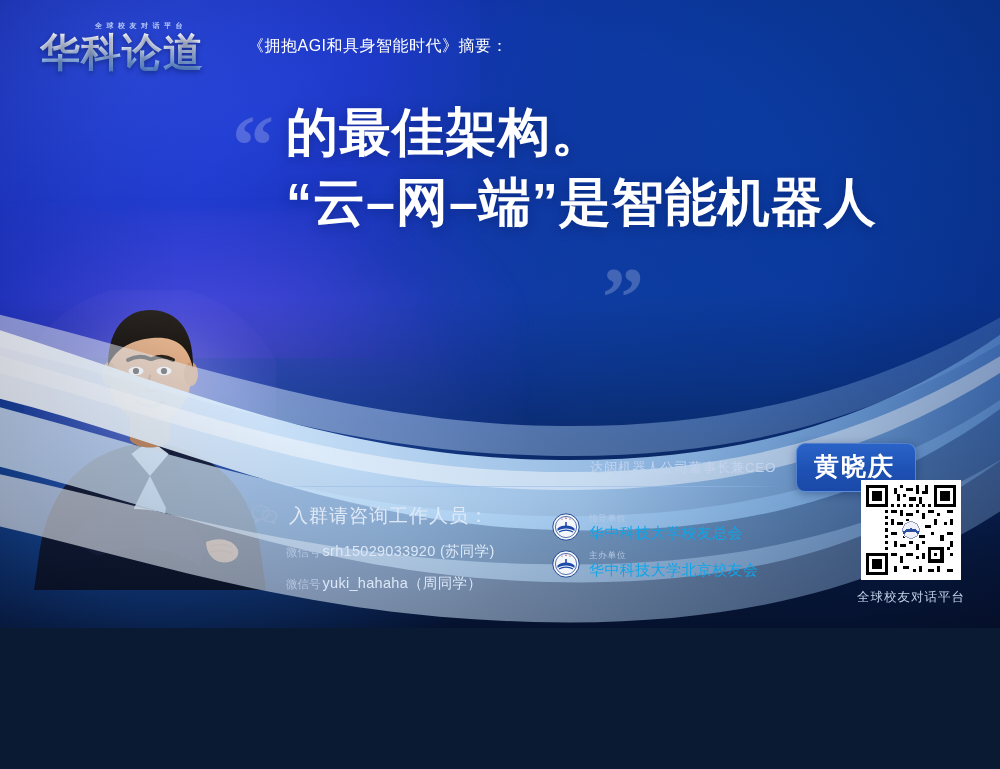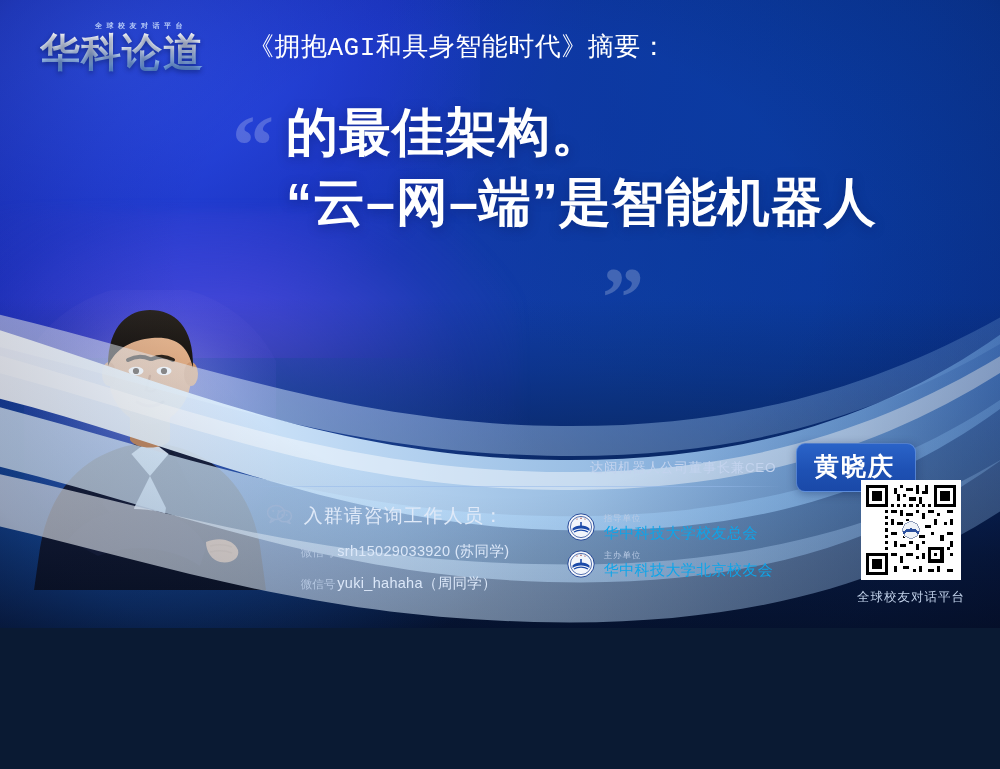--- a/index.html
+++ b/index.html
@@ -143,26 +143,25 @@
     -webkit-background-clip: text;
     background-clip: text;
     color: transparent;
     -webkit-text-fill-color: transparent;
     line-height: 1;
     white-space: nowrap;
     text-shadow: 0 2px 5px rgba(0,15,60,0.45);
   }
   .header-title {
     margin-left: 28px;
-    font-size: 26px;
+    font-size: 16px;
     color: #ffffff;
     letter-spacing: 0.5px;
     white-space: nowrap;
     font-weight: 500;
-    font-family: Liberation Mono, monospace;
   }
 
   
   .quote-block {
     position: absolute;
     left: 232px; top: 98px;
     width: 720px;
   }
   .quote-mark {
     position: absolute;
@@ -240,21 +239,21 @@
     height: 1px;
     background: linear-gradient(90deg,
       rgba(150,185,235,0) 0%,
       rgba(150,185,235,0.55) 12%,
       rgba(150,185,235,0.55) 88%,
       rgba(150,185,235,0) 100%);
     margin-bottom: 16px;
   }
   .footer-body {
     display: flex;
-    justify-content: center;
+    justify-content: flex-start;
     align-items: flex-start;
   }
   .contact-col { width: 300px; }
   .contact-head {
     display: flex;
     align-items: center;
     gap: 11px;
     margin-bottom: 13px;
   }
   .contact-head-text {

